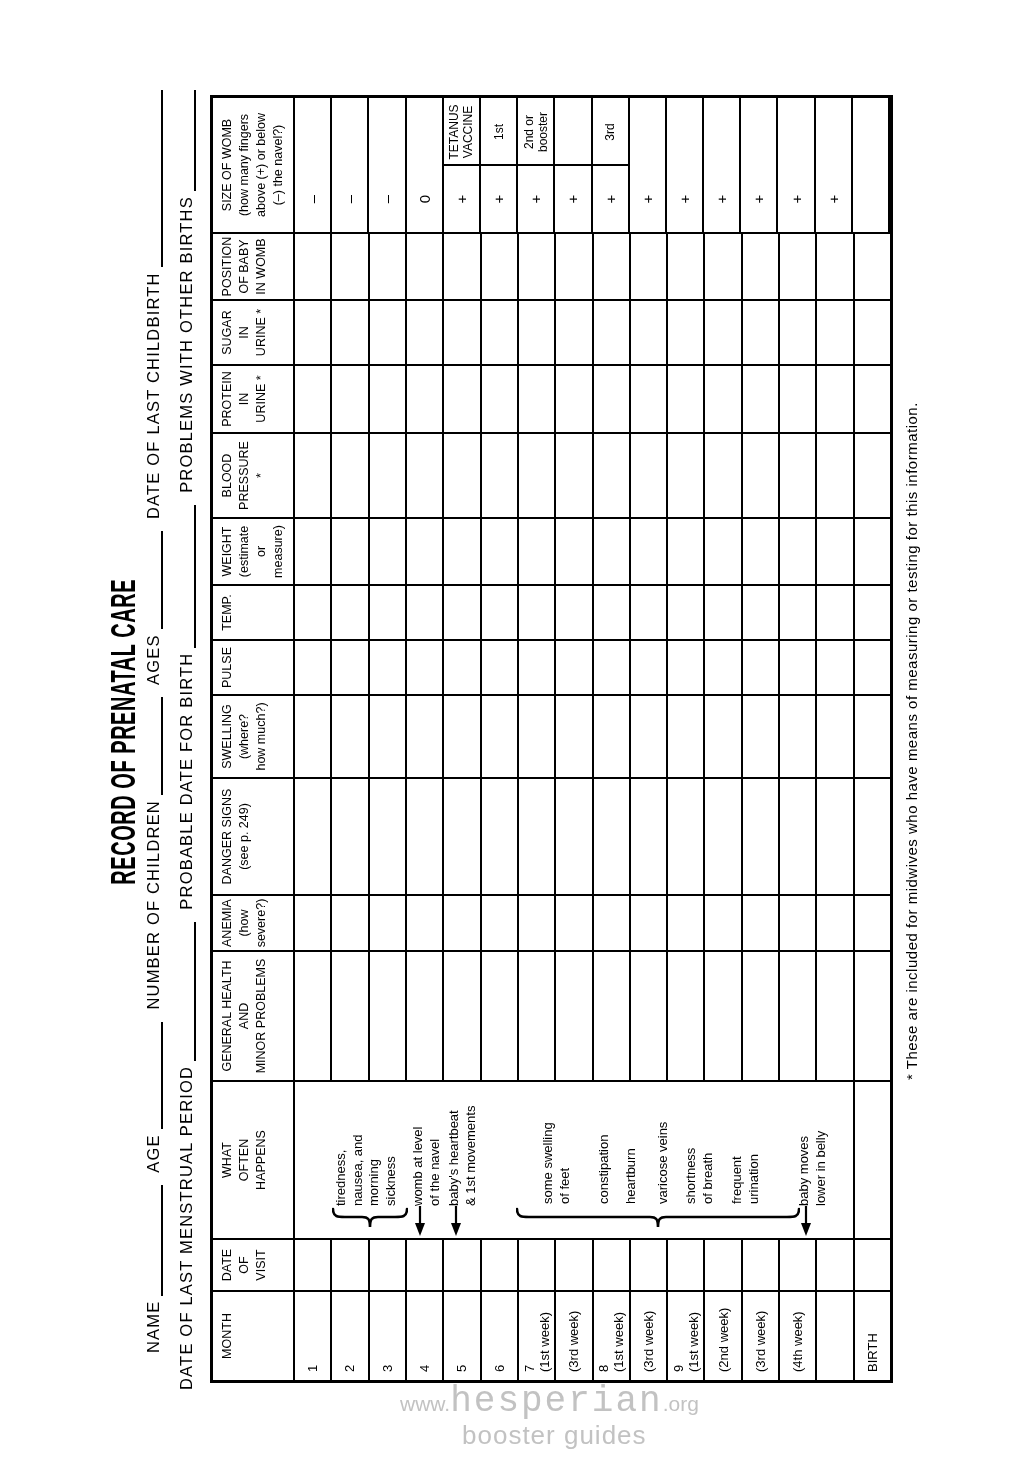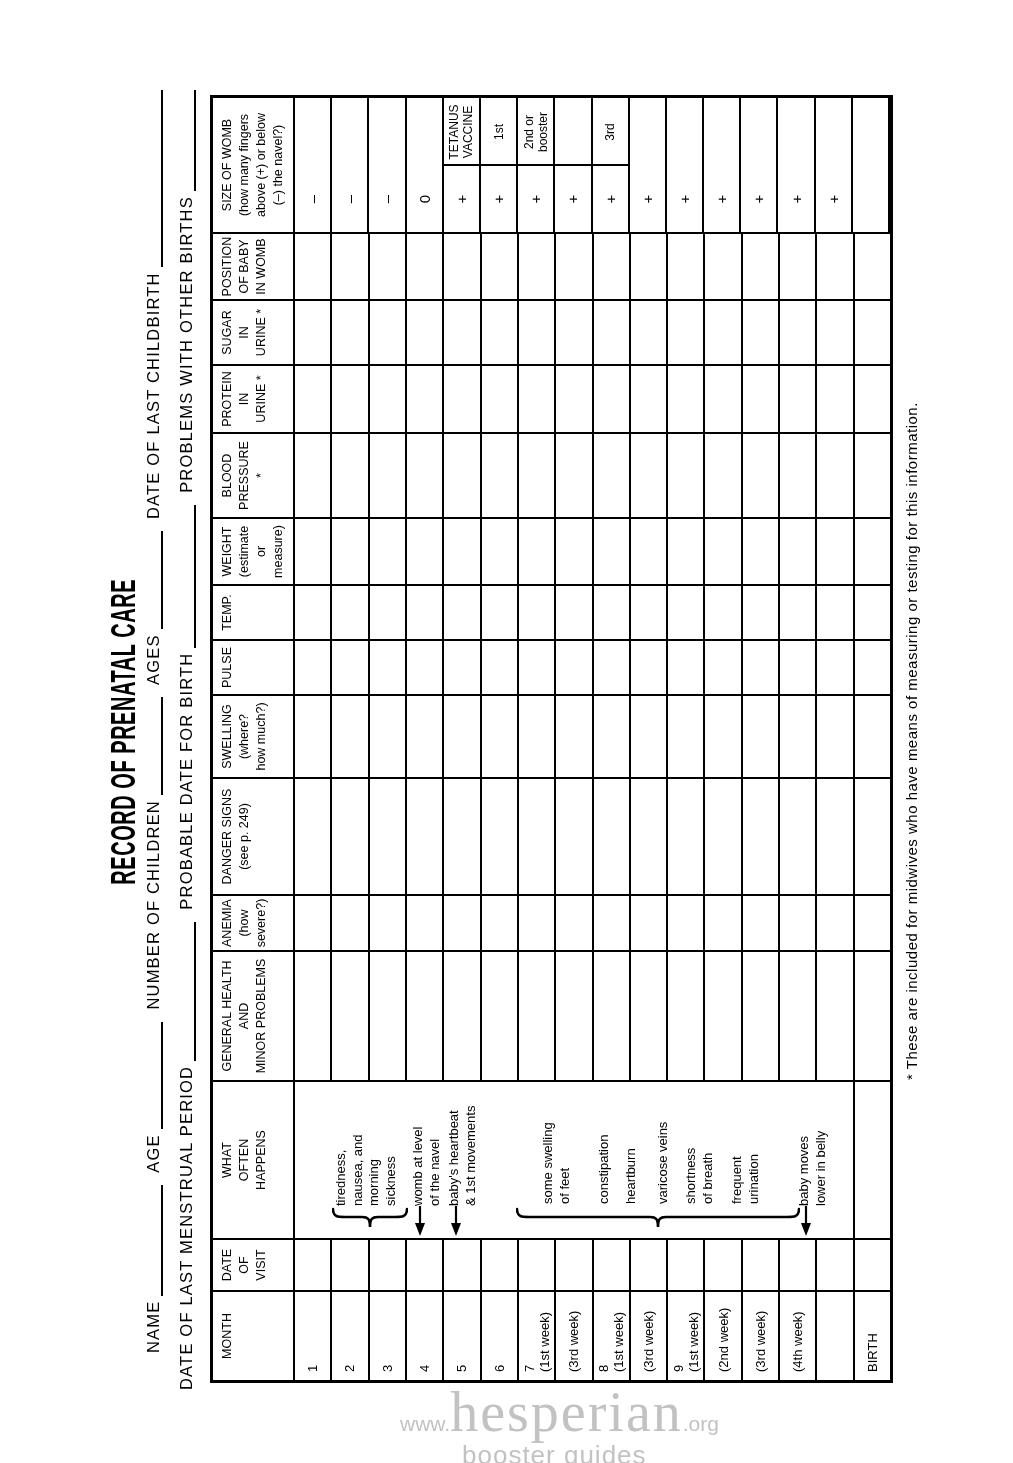--- a/index.html
+++ b/index.html
@@ -42,21 +42,21 @@
 
   .ann-text{position:absolute;font-size:13px;line-height:16.5px;white-space:nowrap;}
   .ann-brace{position:absolute;left:8px;}
   .ann-arrow{position:absolute;}
 
   .footnote{position:absolute;left:383px;top:903px;font-size:15px;letter-spacing:0.5px;}
 
   #watermark{position:absolute;left:400px;top:1384px;color:#c2c2c2;line-height:1;}
   .wm-top{display:flex;align-items:baseline;}
   .wm-small{font-size:21px;}
-  .wm-brand{font-family:Liberation Serif, serif;font-size:56px;letter-spacing:2px;}
+  .wm-brand{font-family:Liberation Mono, monospace;font-size:36px;letter-spacing:2px;}
   .wm-tag{font-size:26px;margin-left:62px;margin-top:2px;letter-spacing:1px;}
 </style>
 </head>
 <body>
 
 <div id="stage">
   <div id="paper">
 
     <div class="title-wrap">
       <span class="title">RECORD OF PRENATAL CARE</span>

